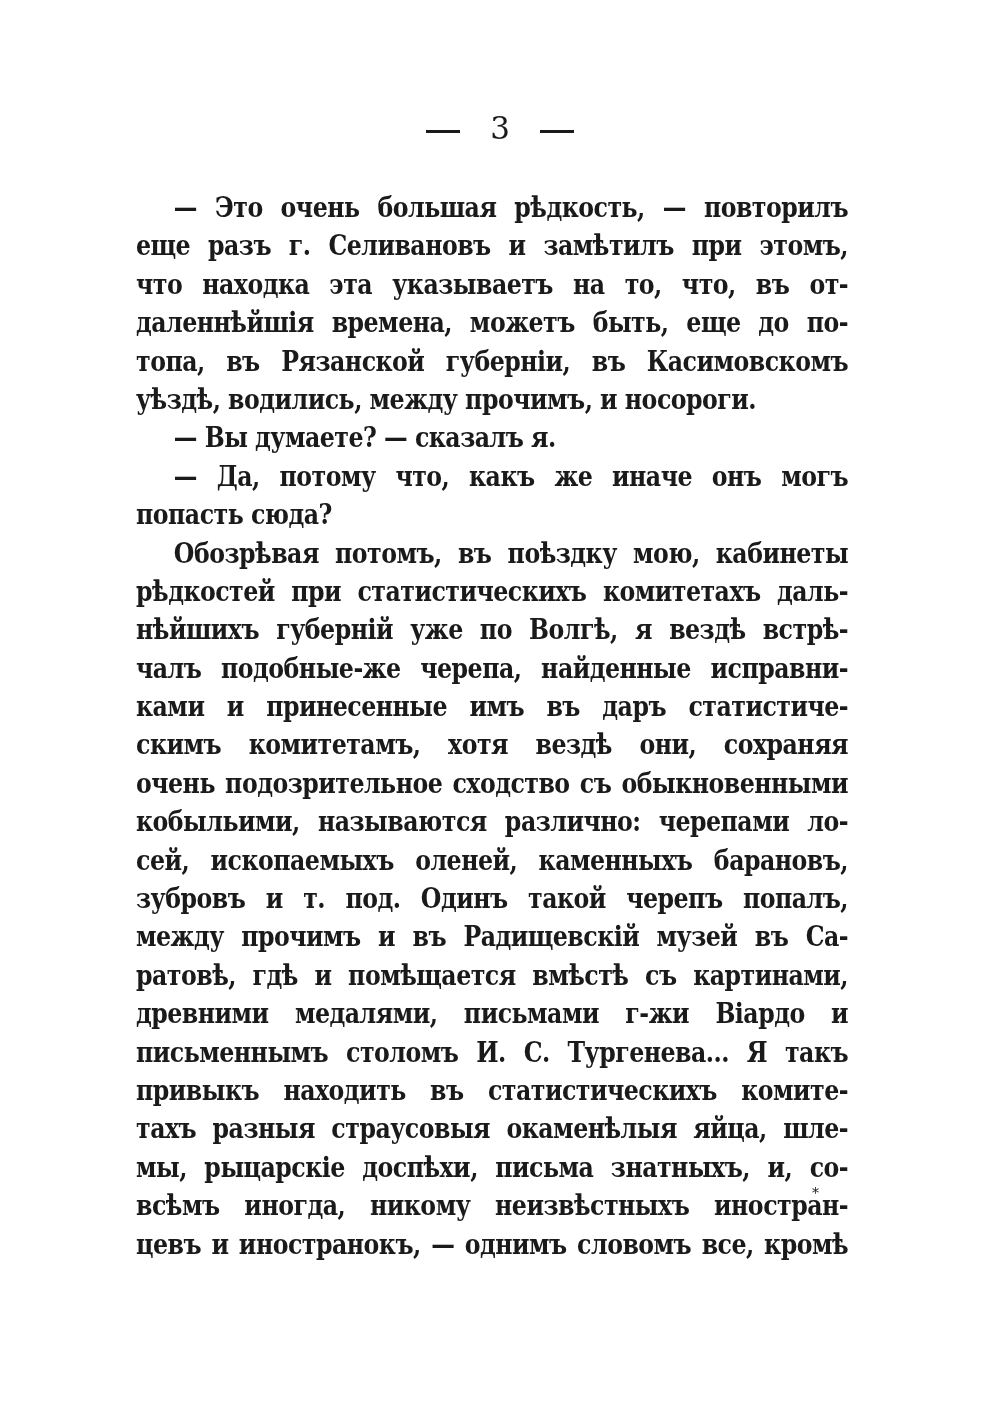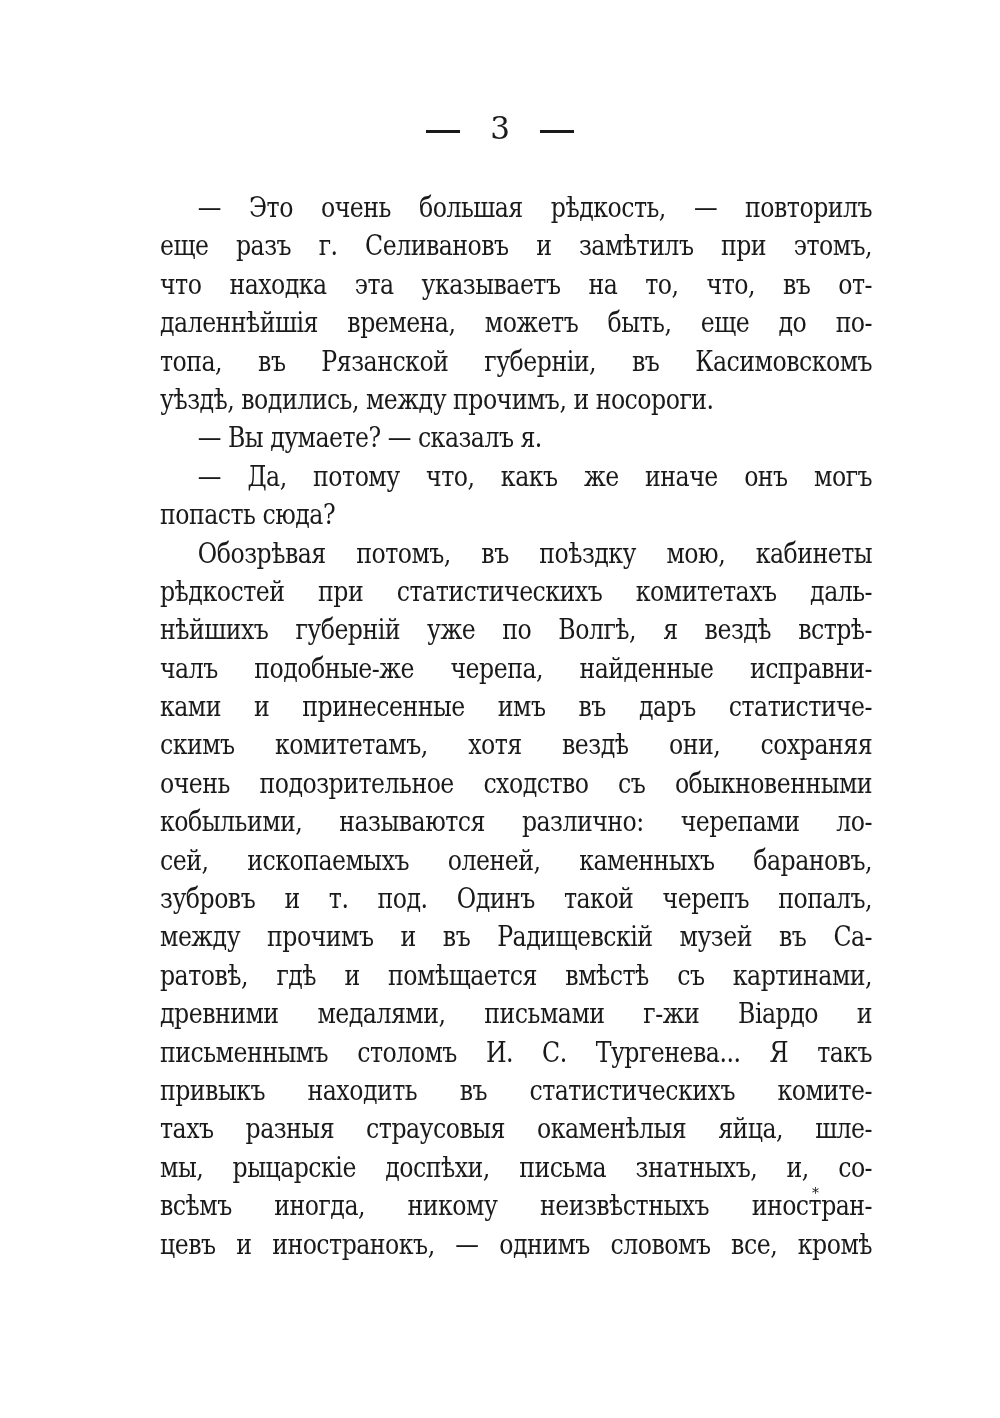--- a/index.html
+++ b/index.html
@@ -39,22 +39,23 @@
       vertical-align: middle;
       margin: 0 30px;
     }
     .folio .num {
       display: inline-block;
       font-size: 31px;
     }
     .body-text {
       position: absolute;
       top: 188px;
-      left: 160px;
+      left: 136px;
       width: 712px;
+      font-weight: bold;
     }
     .line {
       height: 38.4px;
       line-height: 38.4px;
       font-size: 27.5px;
       white-space: nowrap;
       text-align: justify;
       text-align-last: justify;
       letter-spacing: -0.6px;
       transform: scaleX(0.86);

